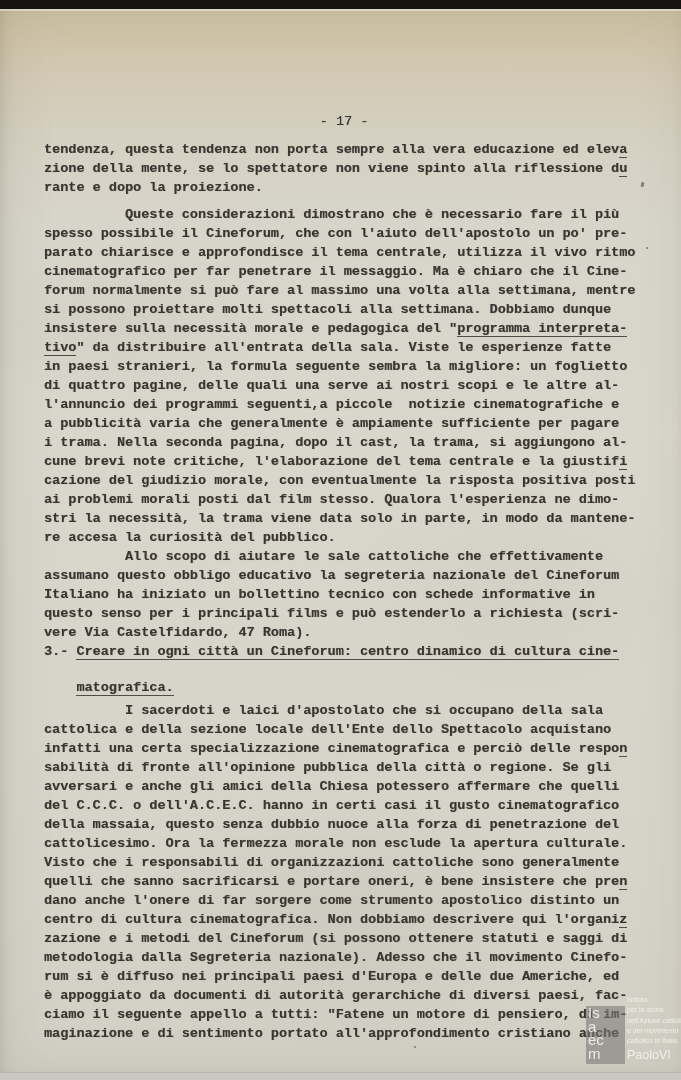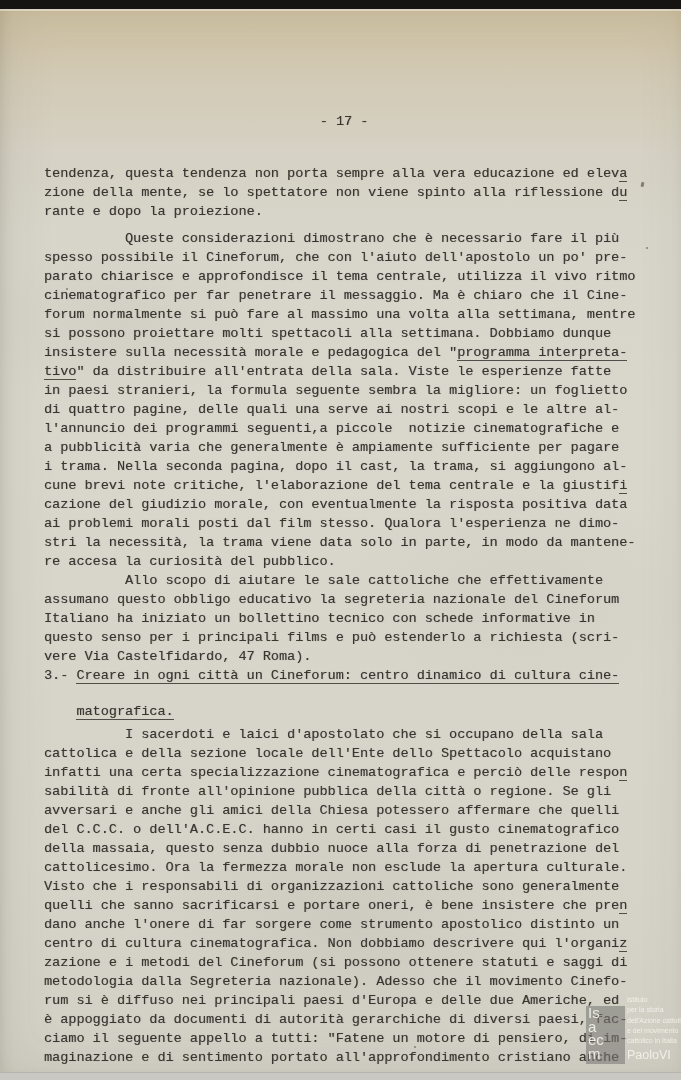--- a/index.html
+++ b/index.html
@@ -22,22 +22,23 @@
   }
   .scan-top{position:absolute;top:0;left:0;right:0;height:9px;background:#161412;z-index:4;}
   .scan-top::after{content:"";position:absolute;top:9px;left:0;right:0;height:2px;background:rgba(255,255,252,0.40);}
   .scan-bottom{position:absolute;bottom:0;left:0;right:0;height:7px;background:#c9c8c2;border-top:1px solid #b5b4ae;z-index:4;}
   .page-number{
     position:absolute;top:112px;left:44px;width:600px;height:19px;line-height:19px;
     text-align:center;font-size:13.5px;
     text-shadow:0.4px 0.2px 0.7px rgba(56,52,48,0.45);
   }
   .doc-body{
-    position:absolute;top:164px;left:44px;width:614px;font-size:13.5px;
+    position:absolute;top:140px;left:44px;width:614px;font-size:13.5px;
     text-shadow:0.4px 0.2px 0.7px rgba(56,52,48,0.45);
+    font-weight:bold;
   }
   .line{height:19px;line-height:19px;white-space:pre;}
   .u{border-bottom:1.5px solid rgba(56,52,48,0.85);}
   
   .watermark{position:absolute;left:580px;top:990px;width:101px;height:80px;z-index:6;overflow:hidden;}
   .wm-box{
     position:absolute;left:6px;top:16px;width:39px;height:58px;
     background:rgba(124,122,118,0.60);
     display:flex;flex-direction:column;justify-content:flex-start;overflow:hidden;
   }
@@ -81,21 +82,21 @@
       <div class="line"><span class="">forum normalmente si può fare al massimo una volta alla settimana, mentre</span></div>
       <div class="line"><span class="">si possono proiettare molti spettacoli alla settimana. Dobbiamo dunque</span></div>
       <div class="line"><span class="">insistere sulla necessità morale e pedagogica del "</span><span class="u">programma interpreta-</span></div>
       <div class="line"><span class="u">tivo</span><span class="">" da distribuire all'entrata della sala. Viste le esperienze fatte</span></div>
       <div class="line"><span class="">in paesi stranieri, la formula seguente sembra la migliore: un foglietto</span></div>
       <div class="line"><span class="">di quattro pagine, delle quali una serve ai nostri scopi e le altre al-</span></div>
       <div class="line"><span class="">l'annuncio dei programmi seguenti,a piccole  notizie cinematografiche e</span></div>
       <div class="line"><span class="">a pubblicità varia che generalmente è ampiamente sufficiente per pagare</span></div>
       <div class="line"><span class="">i trama. Nella seconda pagina, dopo il cast, la trama, si aggiungono al-</span></div>
       <div class="line"><span class="">cune brevi note critiche, l'elaborazione del tema centrale e la giustif</span><span class="u">i</span></div>
-      <div class="line"><span class="">cazione del giudizio morale, con eventualmente la risposta positiva data</span></div>
+      <div class="line"><span class="">cazione del giudizio morale, con eventualmente la risposta positiva posti</span></div>
       <div class="line"><span class="">ai problemi morali posti dal film stesso. Qualora l'esperienza ne dimo-</span></div>
       <div class="line"><span class="">stri la necessità, la trama viene data solo in parte, in modo da mantene-</span></div>
       <div class="line"><span class="">re accesa la curiosità del pubblico.</span></div>
       <div class="line" style="padding-left: 10ch;"><span class="">Allo scopo di aiutare le sale cattoliche che effettivamente</span></div>
       <div class="line"><span class="">assumano questo obbligo educativo la segreteria nazionale del Cineforum</span></div>
       <div class="line"><span class="">Italiano ha iniziato un bollettino tecnico con schede informative in</span></div>
       <div class="line"><span class="">questo senso per i principali films e può estenderlo a richiesta (scri-</span></div>
       <div class="line"><span class="">vere Via Castelfidardo, 47 Roma).</span></div>
       <div class="line" style="margin-top: 0;"><span class="">3.- </span><span class="u">Creare in ogni città un Cineforum: centro dinamico di cultura cine-</span></div>
       <div class="line" style="padding-left: 4ch; margin-top: 17px;"><span class="u">matografica.</span></div>

